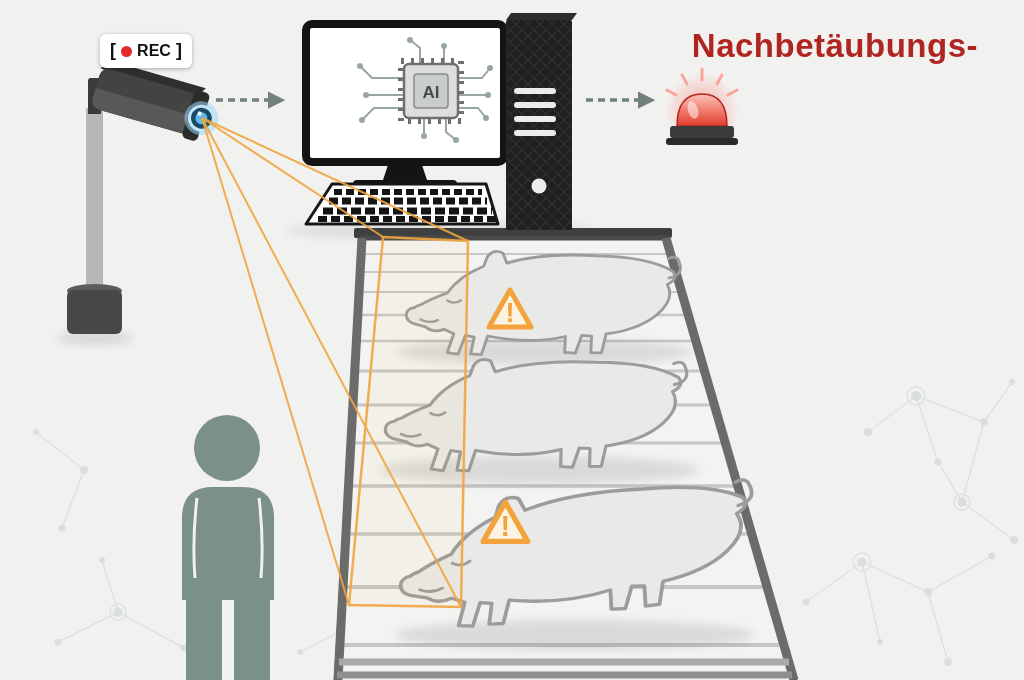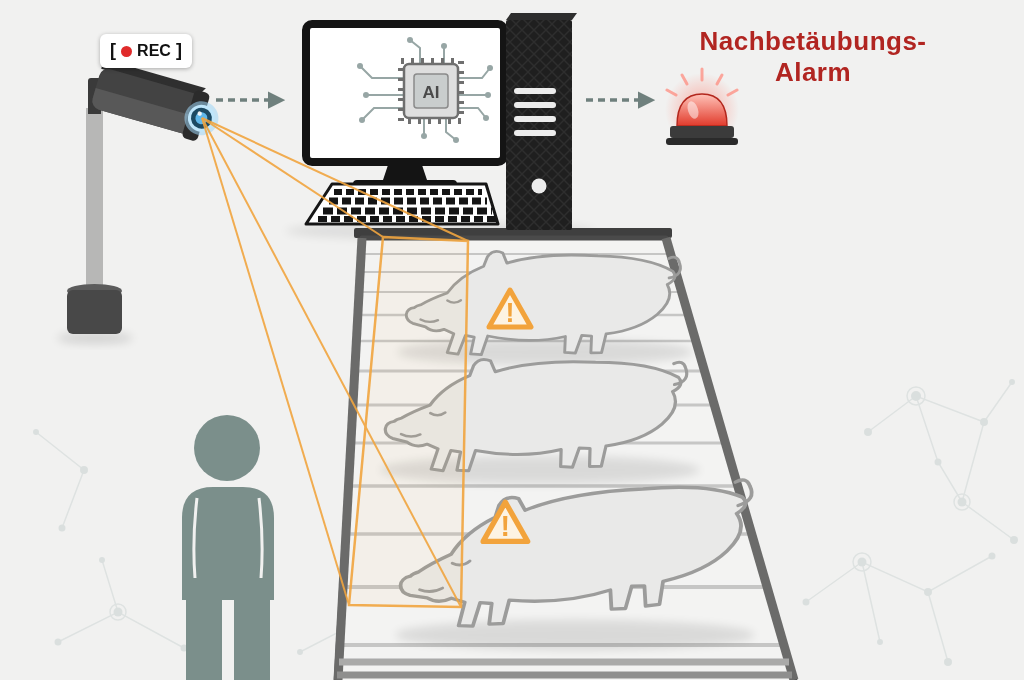--- a/index.html
+++ b/index.html
@@ -13,22 +13,22 @@
     position:absolute; left:100px; top:34px; width:92px; height:34px;
     background:#ffffff; border-radius:6px;
     box-shadow:0 1px 4px rgba(0,0,0,.30);
     display:flex; align-items:center; justify-content:center; gap:5px;
     font-weight:bold; font-size:16px; color:#111;
   }
   .rec-dot { width:11px; height:11px; border-radius:50%; background:#e02b2b; }
   .bracket { font-weight:600; font-size:18px; margin-top:-2px; color:#111; }
   .alarm-title {
     position:absolute; left:648px; top:26px; width:330px;
-    text-align:center; color:#b12521; font-weight:800;
-    font-size:26px; line-height:1.2; letter-spacing:.5px;
+    text-align:right; color:#b12521; font-weight:800;
+    font-size:33px; line-height:1.2; letter-spacing:.5px;
   }
 </style>
 </head>
 <body>
 
 <div class="stage">
 
 <svg class="scene" width="1024" height="680" viewBox="0 0 1024 680">
   <defs>
     <filter id="soft" x="-50%" y="-50%" width="200%" height="200%">
@@ -256,16 +256,15 @@
 
 <div class="rec-badge">
   <span class="bracket">[</span>
   <span class="rec-dot"></span>
   <span>REC</span>
   <span class="bracket">]</span>
 </div>
 
 <div class="alarm-title">
   <div>Nachbetäubungs-</div>
-  <div>Alarm</div>
 </div>
 
 </div>
 
 </body></html>

